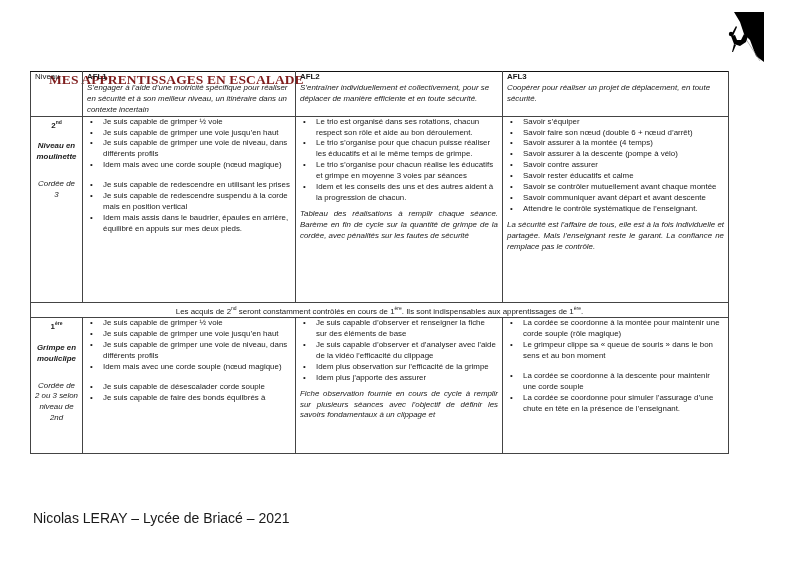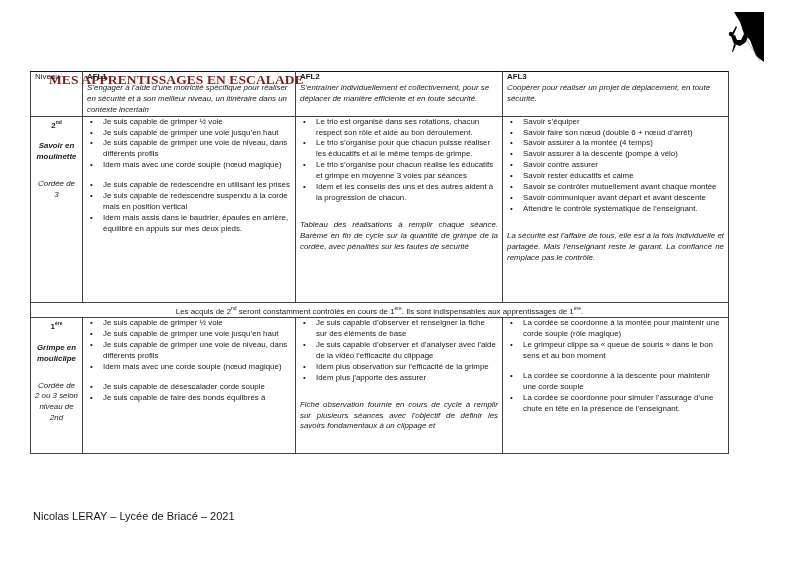--- a/index.html
+++ b/index.html
@@ -22,24 +22,24 @@
   .hdr-sub { font-style: italic; }
   .lvl { text-align: center; padding-top: 1px; }
   .lvl .num { font-weight: bold; display: block; }
   .lvl .num sup { font-size: 5px; }
   .lvl .name { font-weight: bold; font-style: italic; display: block; margin-top: 10px; }
   .lvl .team { font-style: italic; display: block; margin-top: 16px; }
   ul.bl { margin: 0; padding: 0 0 0 16px; list-style: none; }
   ul.bl li { position: relative; margin: 0; }
   ul.bl li::before { content: "•"; position: absolute; left: -13px; top: 0; }
   ul.bl li.gap { margin-top: 9px; }
-  .note { font-style: italic; text-align: justify; margin-top: 16px; }
+  .note { font-style: italic; text-align: justify; margin-top: 5px; }
   .band td { text-align: center; padding: 0; }
   .band sup { font-size: 5px; }
-  .footer { position: absolute; left: 33px; top: 510px; font-size: 11px; }
+  .footer { position: absolute; left: 33px; top: 510px; font-size: 14px; }
 </style>
 </head>
 <body>
 
 <svg class="logo" viewBox="0 0 38 50">
   <polygon points="8,0 38,0 38,50 30,44 24,28 18,22 14,10" fill="#000"></polygon>
   <line x1="18" y1="24" x2="34" y2="49" stroke="#888" stroke-width="0.6"></line>
   <circle cx="5" cy="22" r="2.2" fill="#000"></circle>
   <path d="M5,24 L8,32 L14,34 L20,30 L22,24 L18,22 L15,28 L11,28 L9,23 Z" fill="#000"></path>
   <path d="M8,32 L6,40 L7,40 L10,33 Z" fill="#000"></path>
@@ -68,21 +68,21 @@
     </td>
     <td>
       <div class="hdr-title">AFL3</div>
       <div class="hdr-sub">Coopérer pour réaliser un projet de déplacement, en toute sécurité.</div>
     </td>
   </tr>
 
   <tr style="height:186px;">
     <td class="lvl">
       <span class="num"><span>2</span><sup>nd</sup></span>
-      <span class="name">Savoir en moulinette</span>
+      <span class="name">Niveau en moulinette</span>
       <span class="team">Cordée de 3</span>
     </td>
     <td>
       <ul class="bl">
         <li>Je suis capable de grimper ½ voie</li>
         <li>Je suis capable de grimper une voie jusqu’en haut</li>
         <li>Je suis capable de grimper une voie de niveau,  dans différents profils</li>
         <li>Idem mais avec une corde souple (nœud magique)</li>
         <li class="gap">Je suis capable de redescendre en utilisant les prises</li>
         <li>Je suis capable de redescendre suspendu à la corde mais en position vertical</li>

